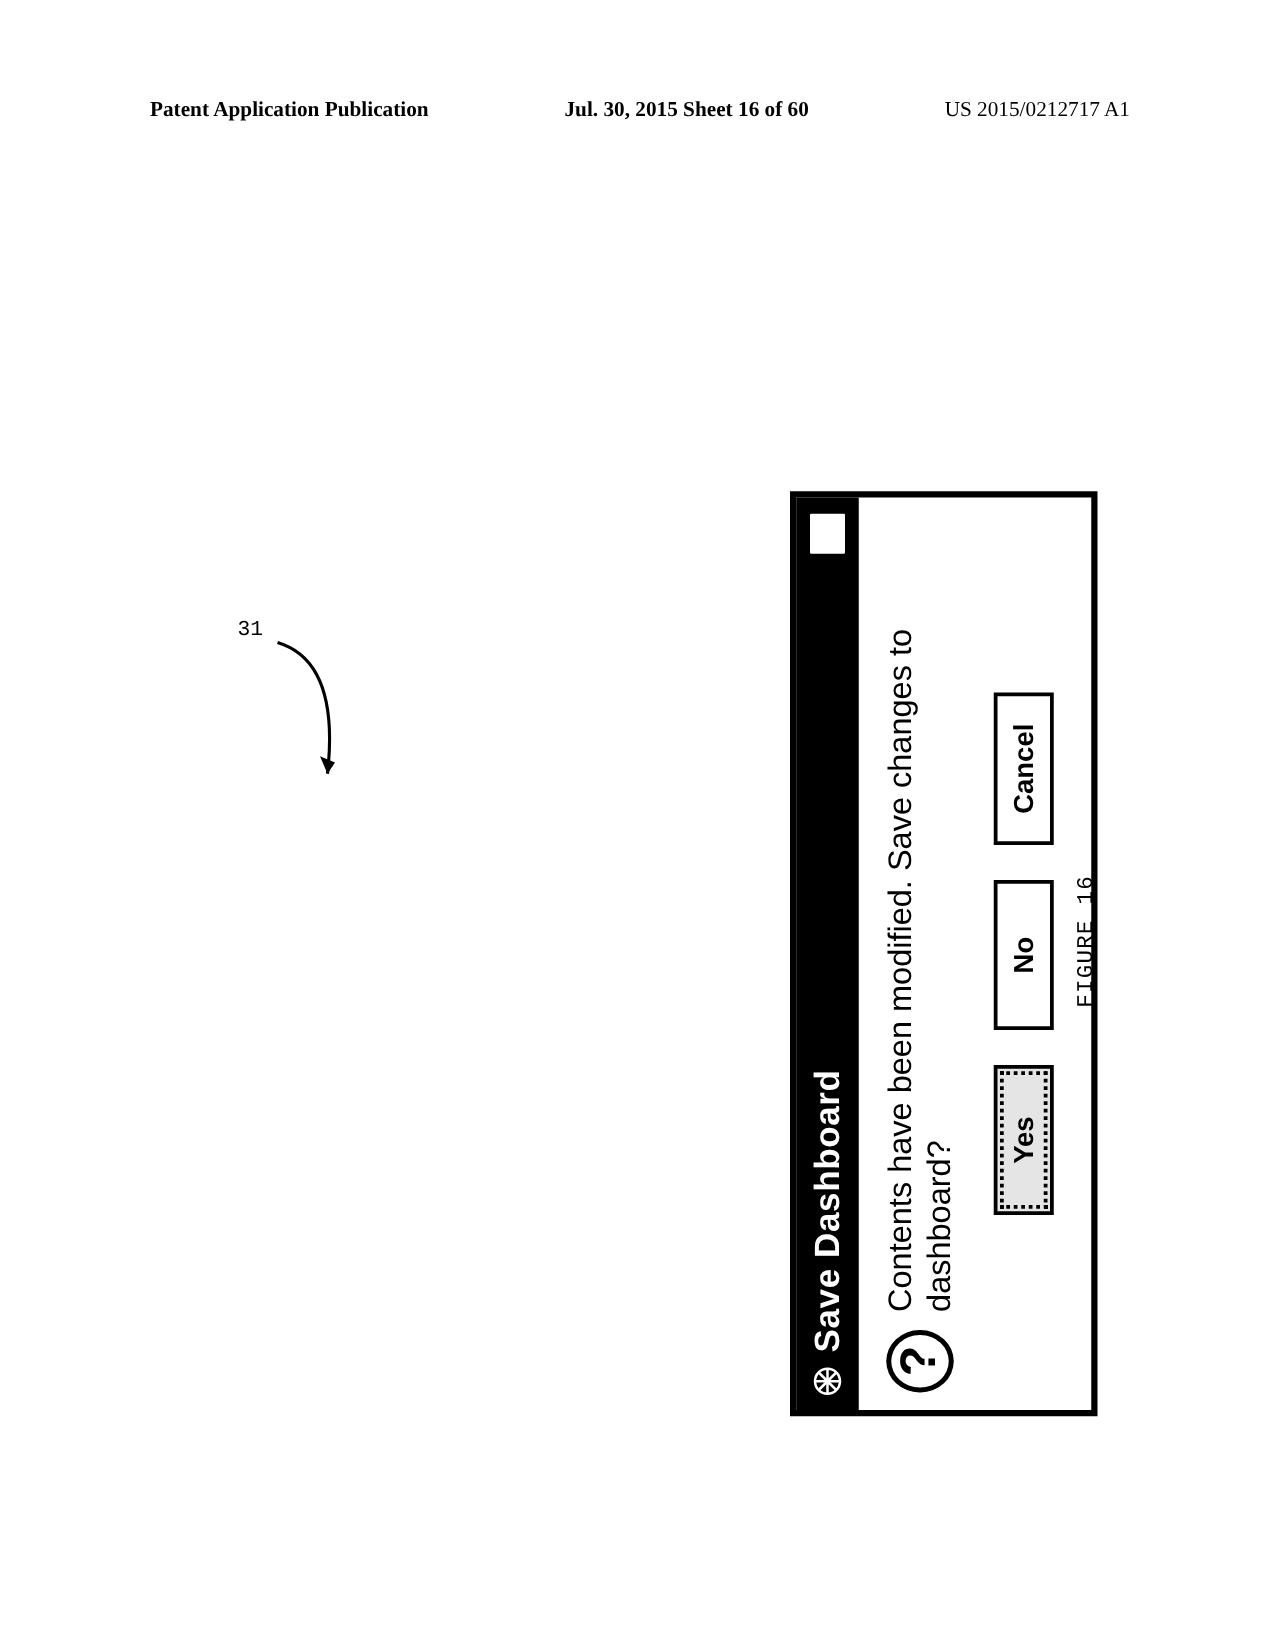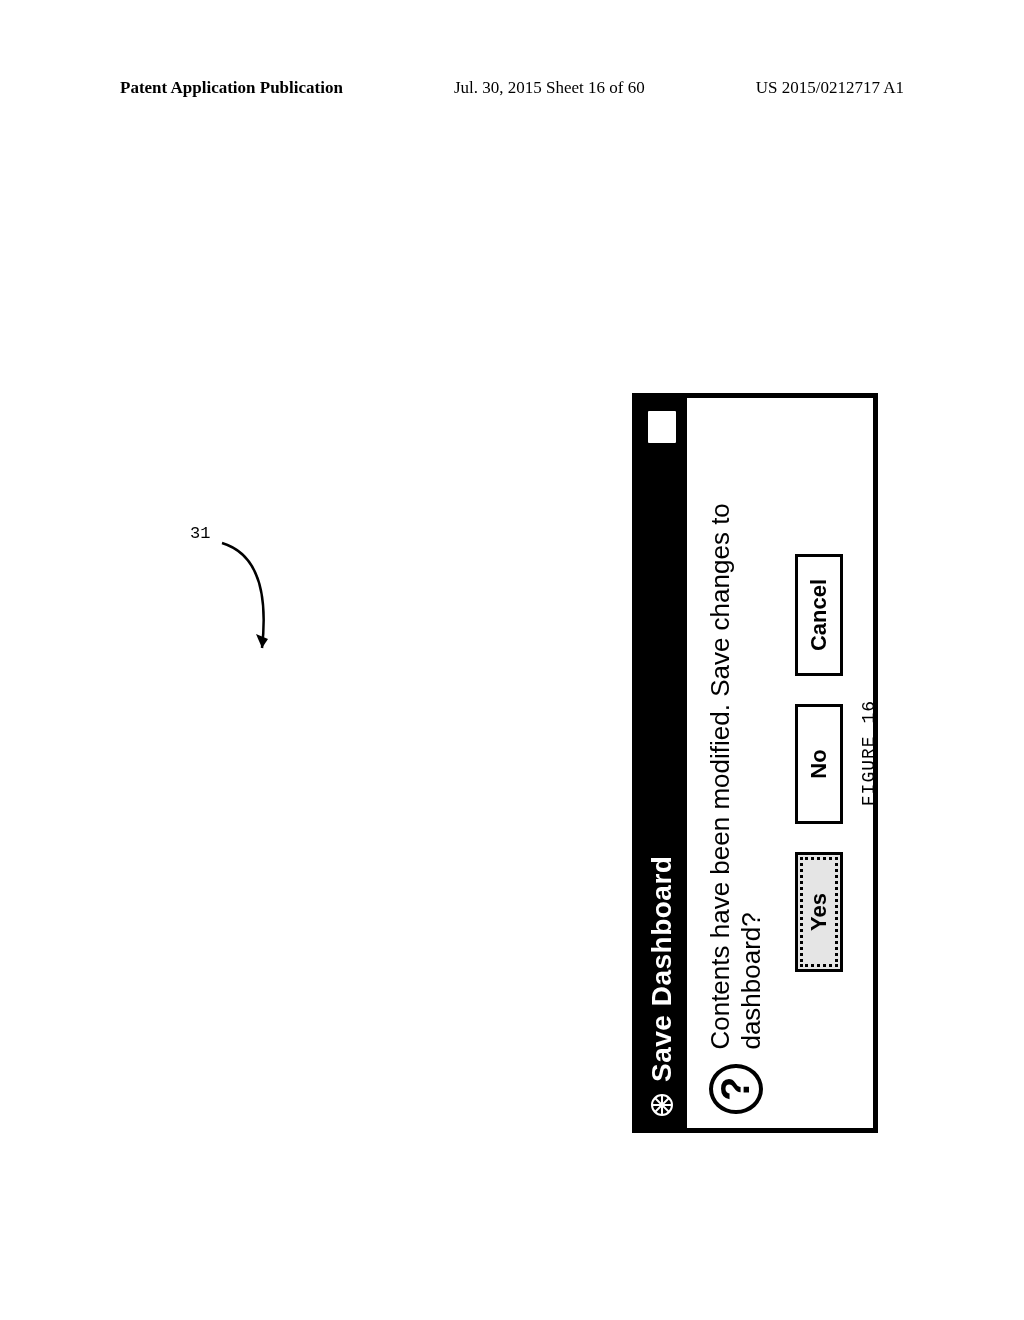--- a/index.html
+++ b/index.html
@@ -2,25 +2,25 @@
 <html><head>
 <meta charset="utf-8">
 <style>
   * { box-sizing: border-box; margin: 0; padding: 0; }
   html, body { width: 1024px; height: 1320px; background: #ffffff; font-family: "Times New Roman", Times, serif; color: #000; }
   .page { position: relative; width: 1024px; height: 1320px; padding-left: 44px; }
 
   
   .hdr { position: absolute; top: 78px; left: 0; right: 0; display: flex; justify-content: space-between; padding: 0 120px; font-size: 17px; }
   .hdr .left { font-weight: bold; }
-  .hdr .mid { font-weight: normal; text-align: center; }
+  .hdr .mid { font-weight: bold; text-align: center; }
   .hdr .right { font-weight: normal; text-align: right; }
 
   
-  .ref-wrap { position: absolute; top: 495px; left: 190px; width: 120px; margin-top: 29px; }
+  .ref-wrap { position: absolute; top: 495px; left: 190px; width: 120px; }
   .ref-num { font-family: "Courier New", monospace; font-size: 17px; }
   .ref-arrow { position: absolute; top: 14px; left: 22px; }
 
   
   .dlg-rot {
     position: absolute;
     top: 640px;
     left: 385px;
     transform: rotate(-90deg);
     transform-origin: center center;

